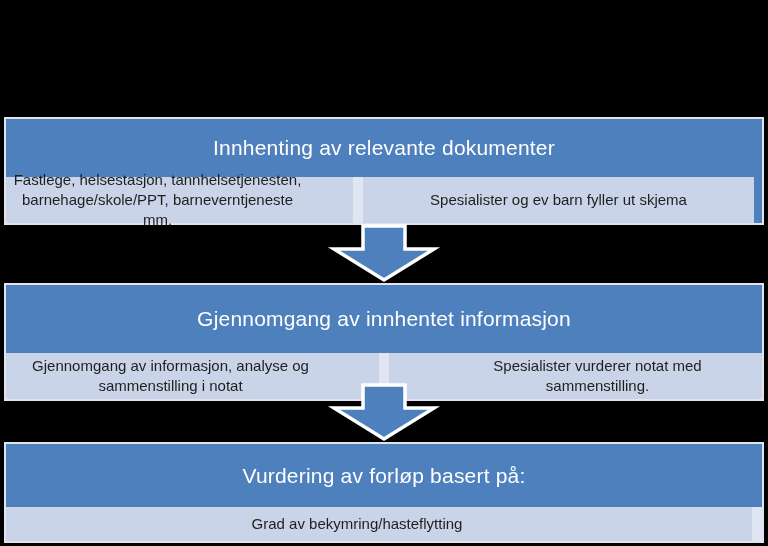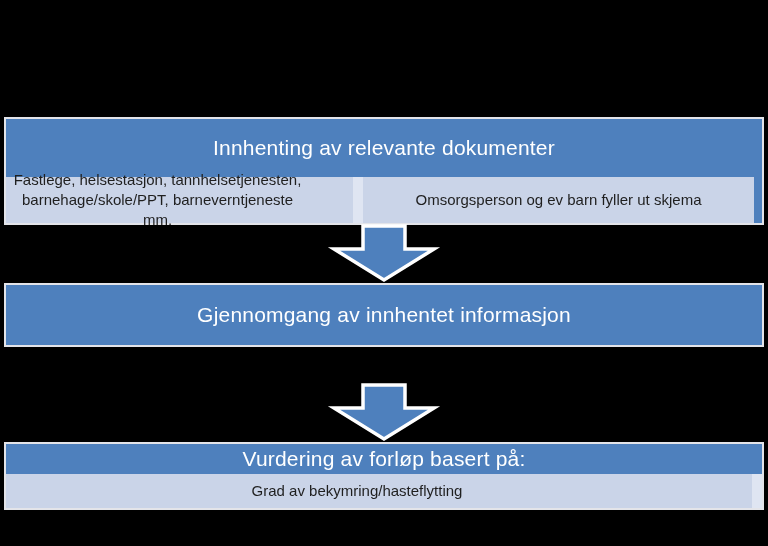--- a/index.html
+++ b/index.html
@@ -80,38 +80,45 @@
 <body>
 
 <div id="app">
 
   <section class="box" style="top:117px;">
     <div class="hdr" style="height:58px;">Innhenting av relevante dokumenter</div>
     <div class="row" style="height:46px;">
       <div class="cell">Fastlege, helsestasjon, tannhelsetjenesten,
 barnehage/skole/PPT, barneverntjeneste mm.</div>
       <div class="vdiv"></div>
-      <div class="cell">Omsorgsperson og ev barn fyller ut skjema</div>
+      <div class="cell">Spesialister og ev barn fyller ut skjema</div>
       <div class="strip"></div>
     </div>
   </section>
 
   <svg class="arrow" style="top:224px;" width="112" height="60" viewBox="0 0 112 60" aria-hidden="true">
     <polygon points="35,2 77,2 77,25 106,25 56,56 6,25 35,25"></polygon>
   </svg>
 
   <section class="box" style="top:283px;">
-    <div class="hdr" style="height:60px;">Gjennomgang av innhentet informasjon</div>
+    <div class="hdr" style="height:68px;">Gjennomgang av innhentet informasjon</div>
+    <div class="row" style="height:46px;">
+      <div class="cell">Gjennomgang av informasjon, analyse og
+sammenstilling i notat</div>
+      <div class="vdiv"></div>
+      <div class="cell">Spesialister vurderer notat med
+sammenstilling.</div>
+    </div>
   </section>
 
   <svg class="arrow" style="top:383px;" width="112" height="60" viewBox="0 0 112 60" aria-hidden="true">
     <polygon points="35,2 77,2 77,25 106,25 56,56 6,25 35,25"></polygon>
   </svg>
 
   <section class="box" style="top:442px;">
-    <div class="hdr" style="height:30px;">Vurdering av forløp basert på:</div>
+    <div class="hdr" style="height:63px;">Vurdering av forløp basert på:</div>
     <div class="row" style="height:34px;">
       <div class="cell">Grad av bekymring/hasteflytting</div>
       <div class="vdiv"></div>
     </div>
   </section>
 
 </div>
 
 </body></html>

